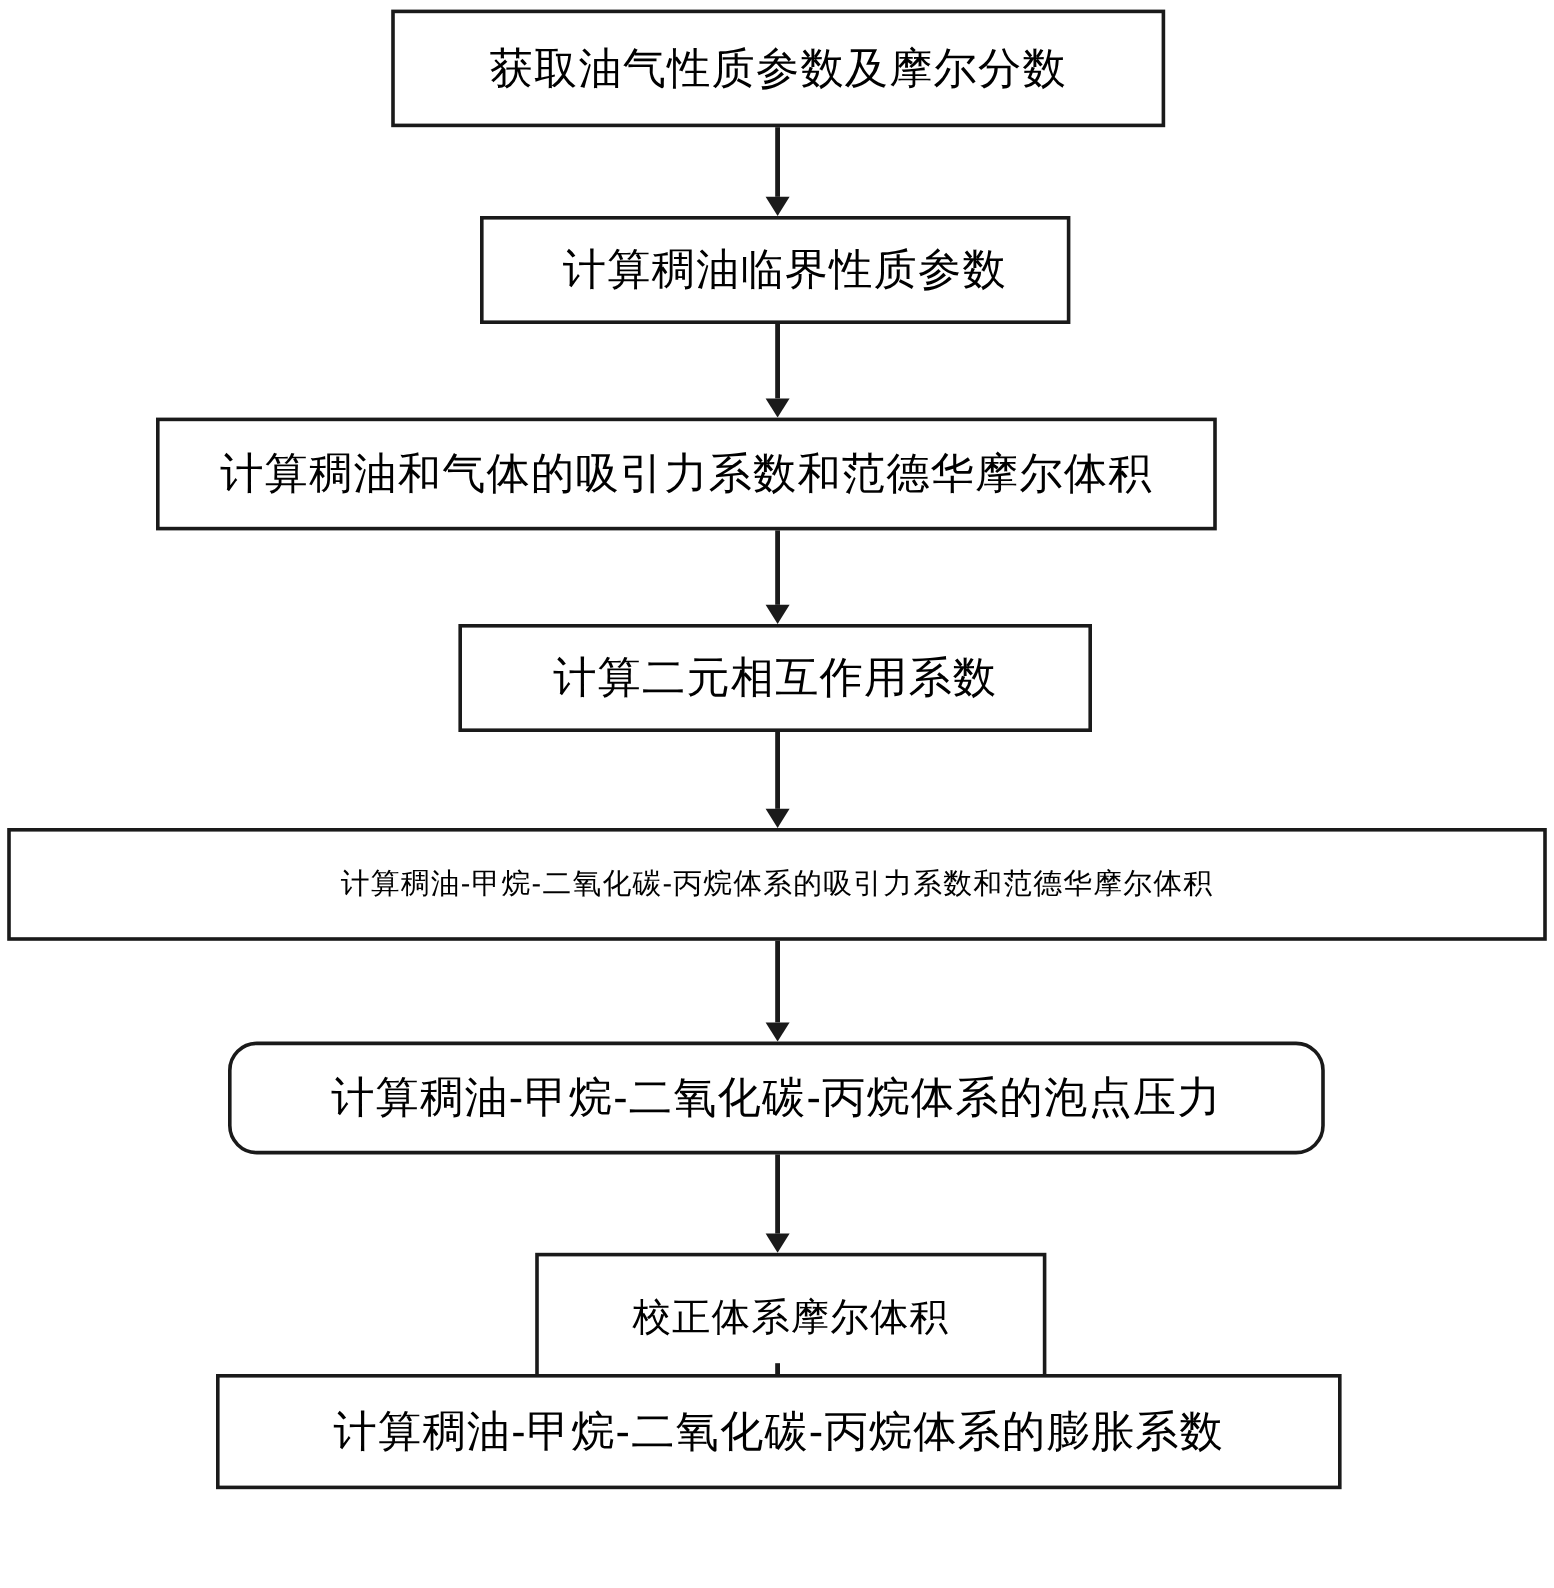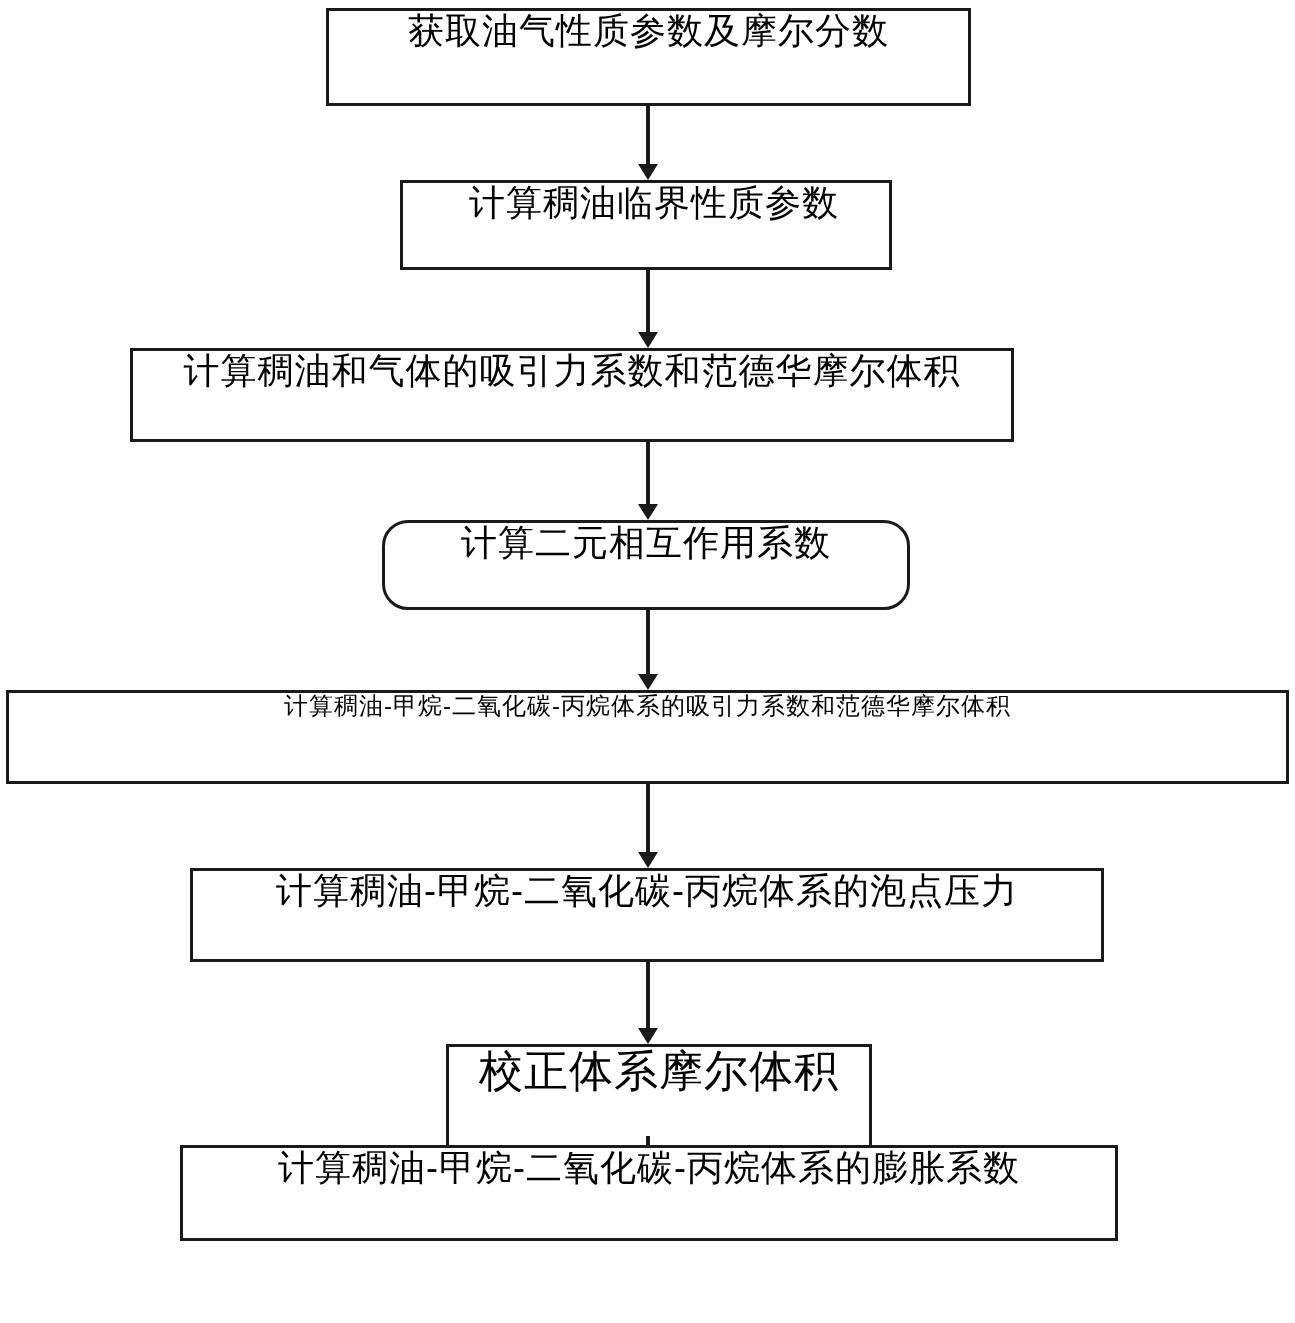--- a/index.html
+++ b/index.html
@@ -18,21 +18,21 @@
     position: relative;
     width: 1295px;
     height: 1323px;
   }
   .node {
     position: absolute;
     box-sizing: border-box;
     border: 3px solid #1a1a1a;
     background: #ffffff;
     display: flex;
-    align-items: flex-start;
+    align-items: center;
     justify-content: center;
     text-align: center;
     line-height: 1.1;
     letter-spacing: 1px;
     color: #000000;
   }
   .node span {
     display: block;
     padding: 0 8px;
     white-space: nowrap;
@@ -84,48 +84,48 @@
 
   <div class="node" style="left:130px; top:348px; width:884px; height:94px; font-size:36px;">
     <span>计算稠油和气体的吸引力系数和范德华摩尔体积</span>
   </div>
 
   <div class="arrow" style="left:648px; top:442px; height:78px;">
     <div class="shaft" style="height:62px;"></div>
     <div class="head"></div>
   </div>
 
-  <div class="node" style="left:382px; top:520px; width:528px; height:90px; font-size:36px;border-radius:26px;">
+  <div class="node" style="left:382px; top:520px; width:528px; height:90px; font-size:36px;">
     <span>计算二元相互作用系数</span>
   </div>
 
   <div class="arrow" style="left:648px; top:610px; height:80px;">
     <div class="shaft" style="height:64px;"></div>
     <div class="head"></div>
   </div>
 
   <div class="node" style="left:6px; top:690px; width:1283px; height:94px; font-size:24px;">
     <span>计算稠油-甲烷-二氧化碳-丙烷体系的吸引力系数和范德华摩尔体积</span>
   </div>
 
   <div class="arrow" style="left:648px; top:784px; height:84px;">
     <div class="shaft" style="height:68px;"></div>
     <div class="head"></div>
   </div>
 
-  <div class="node" style="left:190px; top:868px; width:914px; height:94px; font-size:36px;">
+  <div class="node" style="left:190px; top:868px; width:914px; height:94px; font-size:36px;border-radius:24px;">
     <span>计算稠油-甲烷-二氧化碳-丙烷体系的泡点压力</span>
   </div>
 
   <div class="arrow" style="left:648px; top:962px; height:82px;">
     <div class="shaft" style="height:66px;"></div>
     <div class="head"></div>
   </div>
 
-  <div class="node" style="left:446px; top:1044px; width:426px; height:108px; font-size:44px;">
+  <div class="node" style="left:446px; top:1044px; width:426px; height:108px; font-size:32px;">
     <span>校正体系摩尔体积</span>
   </div>
 
   <div class="arrow" style="left:648px; top:1136px; height:80px;">
     <div class="shaft" style="height:64px;"></div>
     <div class="head"></div>
   </div>
 
   <div class="node" style="left:180px; top:1145px; width:938px; height:96px; font-size:36px;">
     <span>计算稠油-甲烷-二氧化碳-丙烷体系的膨胀系数</span>

